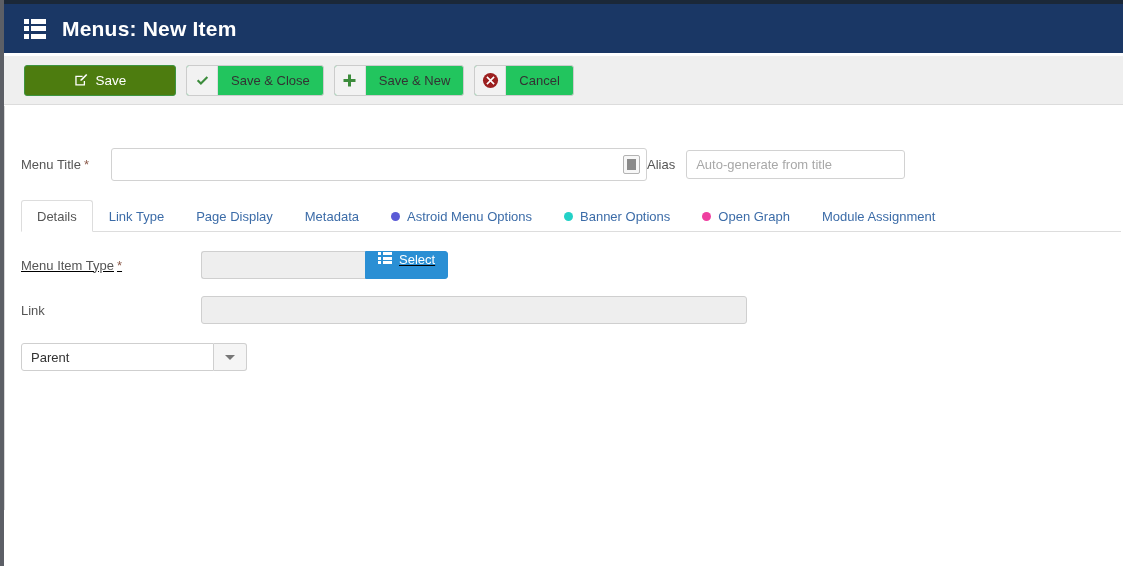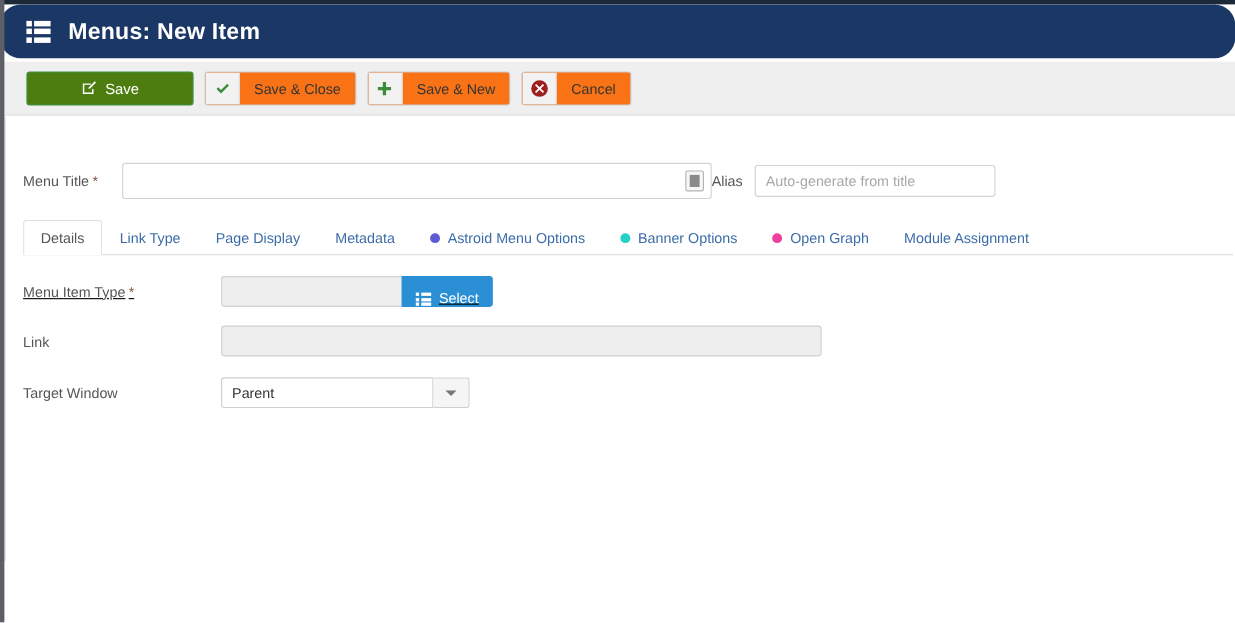--- a/index.html
+++ b/index.html
@@ -40,21 +40,20 @@
   
   .header {
     position: absolute;
     top: 4px; left: 0;
     width: 1123px;
     height: 49px;
     background: #1a3765;
     display: flex;
     align-items: center;
     padding-left: 24px;
-    border-radius: 19px;
   }
   .header-icon {
     width: 22px;
     height: 20px;
     display: flex;
     flex-direction: column;
     justify-content: space-between;
     margin-right: 16px;
     flex: none;
   }
@@ -92,21 +91,21 @@
     padding-left: 24px;
     gap: 10px;
   }
 
   .btn {
     display: flex;
     align-items: stretch;
     height: 31px;
     border: 1px solid #cccccc;
     border-radius: 3px;
-    background: #f97316;
+    background: #22c55e;
     overflow: hidden;
     cursor: pointer;
   }
   .btn .ico-cell {
     width: 31px;
     background: #f2f2f2;
     border-right: 1px solid #dddddd;
     display: flex;
     align-items: center;
     justify-content: center;
@@ -281,21 +280,21 @@
     border-radius: 3px 0 0 3px;
     background: #eeeeee;
     font-size: 13px;
     padding: 0 8px;
     color: #333333;
     outline: none;
     font-family: "Liberation Sans", sans-serif;
   }
   .btn-select {
     display: flex;
-    align-items: flex-end;
+    align-items: flex-start;
     gap: 7px;
     padding: 0 12px;
     background: #2a8fd4;
     border: 1px solid #2a8fd4;
     border-radius: 0 3px 3px 0;
     color: #ffffff;
     font-size: 13px;
     cursor: pointer;
     white-space: nowrap;
   }
@@ -495,21 +494,20 @@
         </span>
       </span>
     </div>
 
     <div class="field-row row-link">
       <span class="lbl-text">Link</span>
       <input class="link-input" type="text" readonly="" value="" style="">
     </div>
 
     <div class="field-row row-target">
-      <span class="lbl-text">Target Window</span>
       <span class="select-wrap">
         <span class="select-main">Parent</span>
         <span class="select-arrow">
           <span class="caret"></span>
         </span>
       </span>
     </div>
 
   </div>
 </div>

